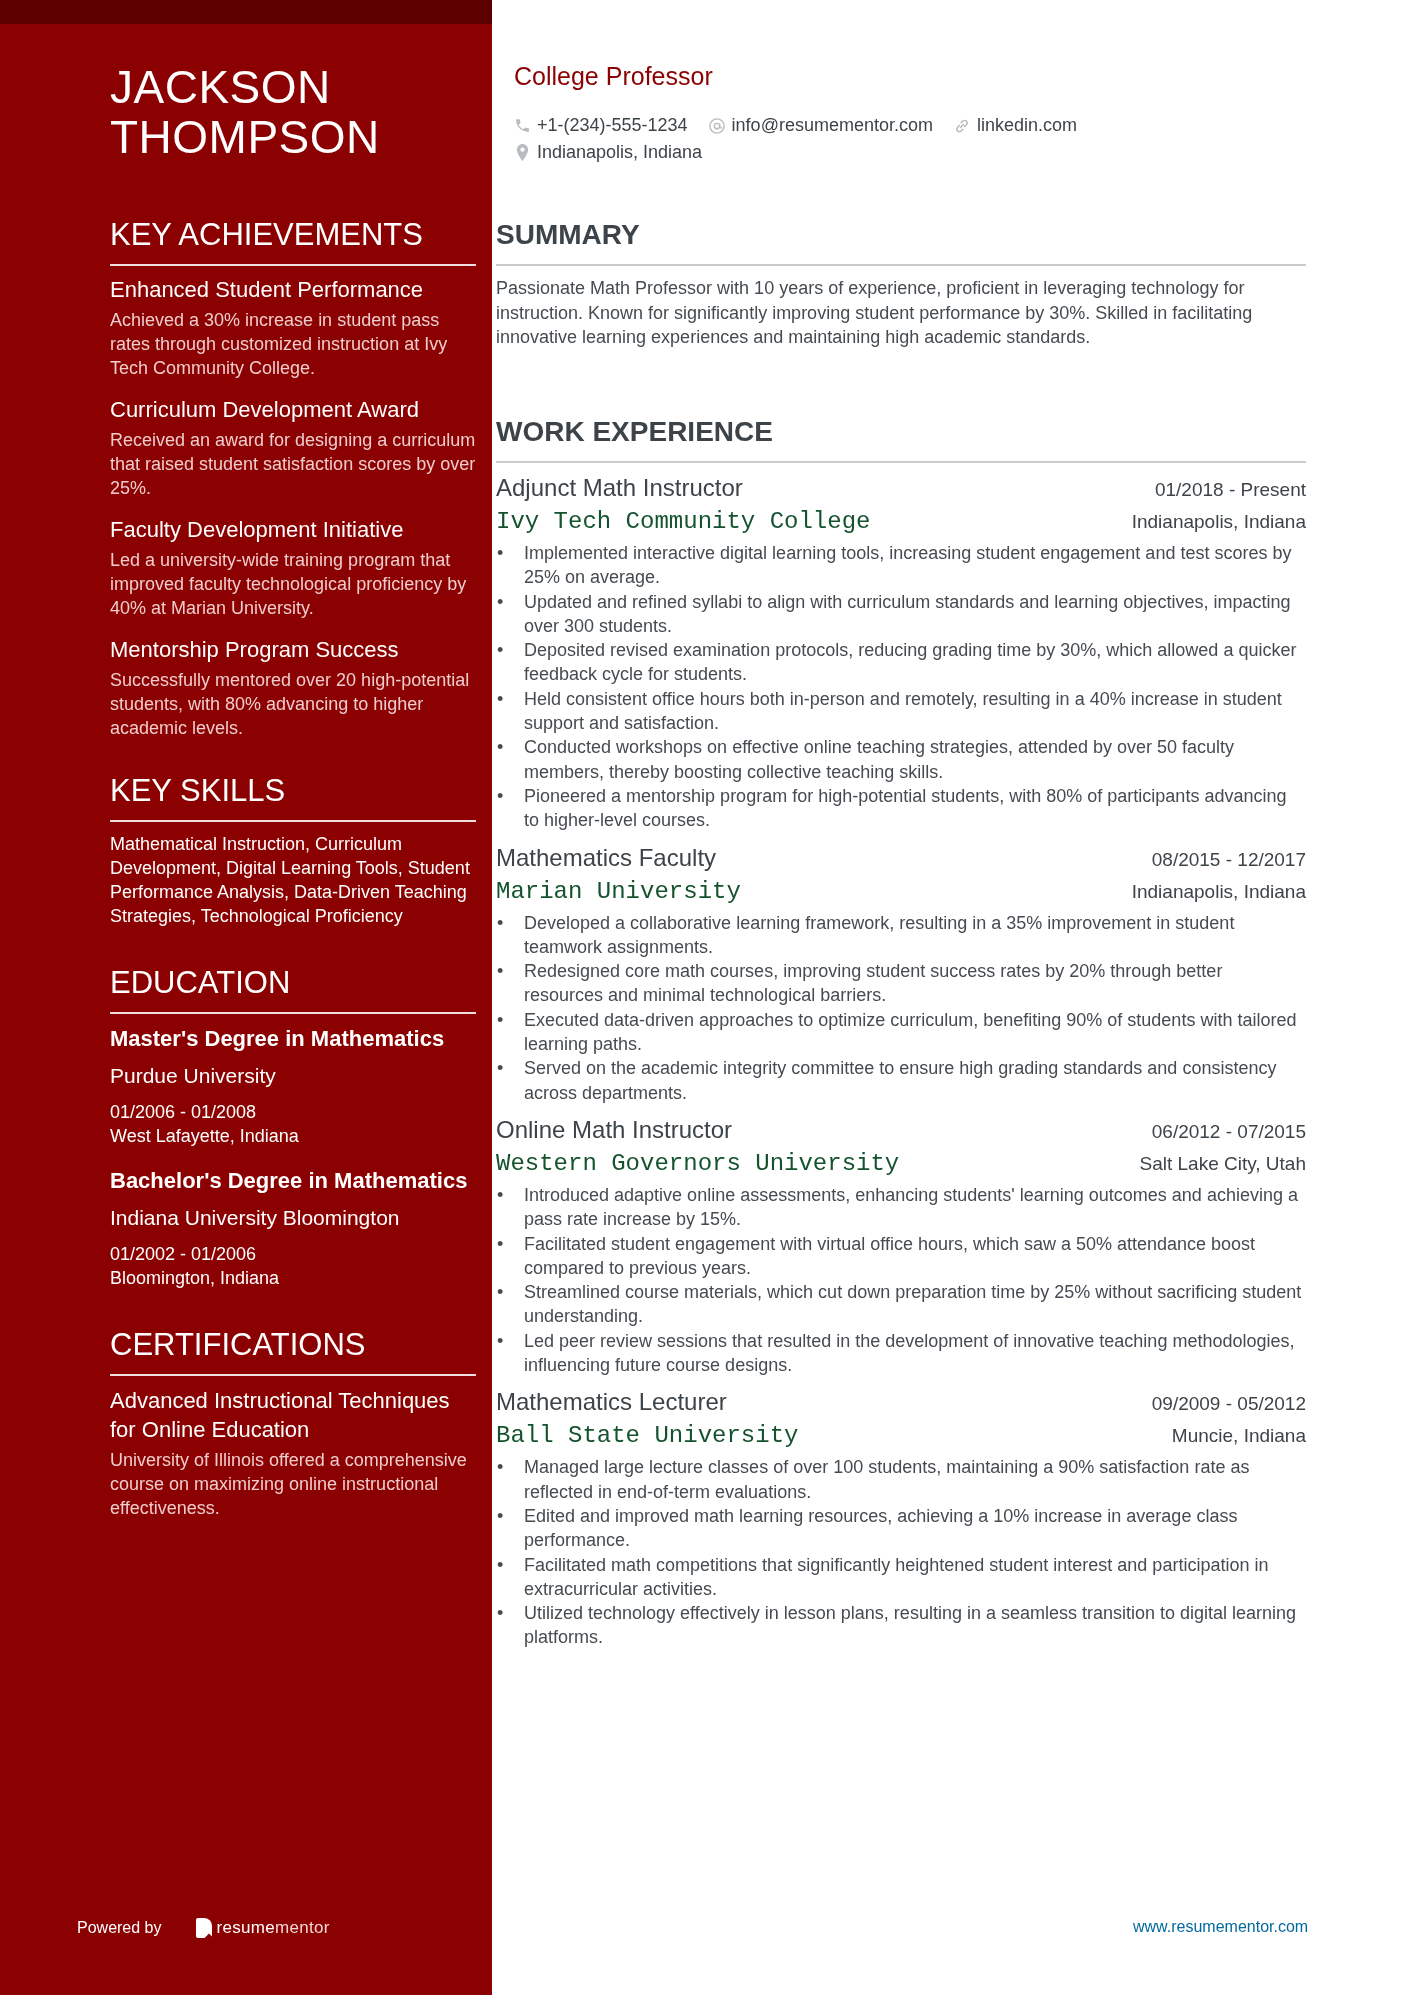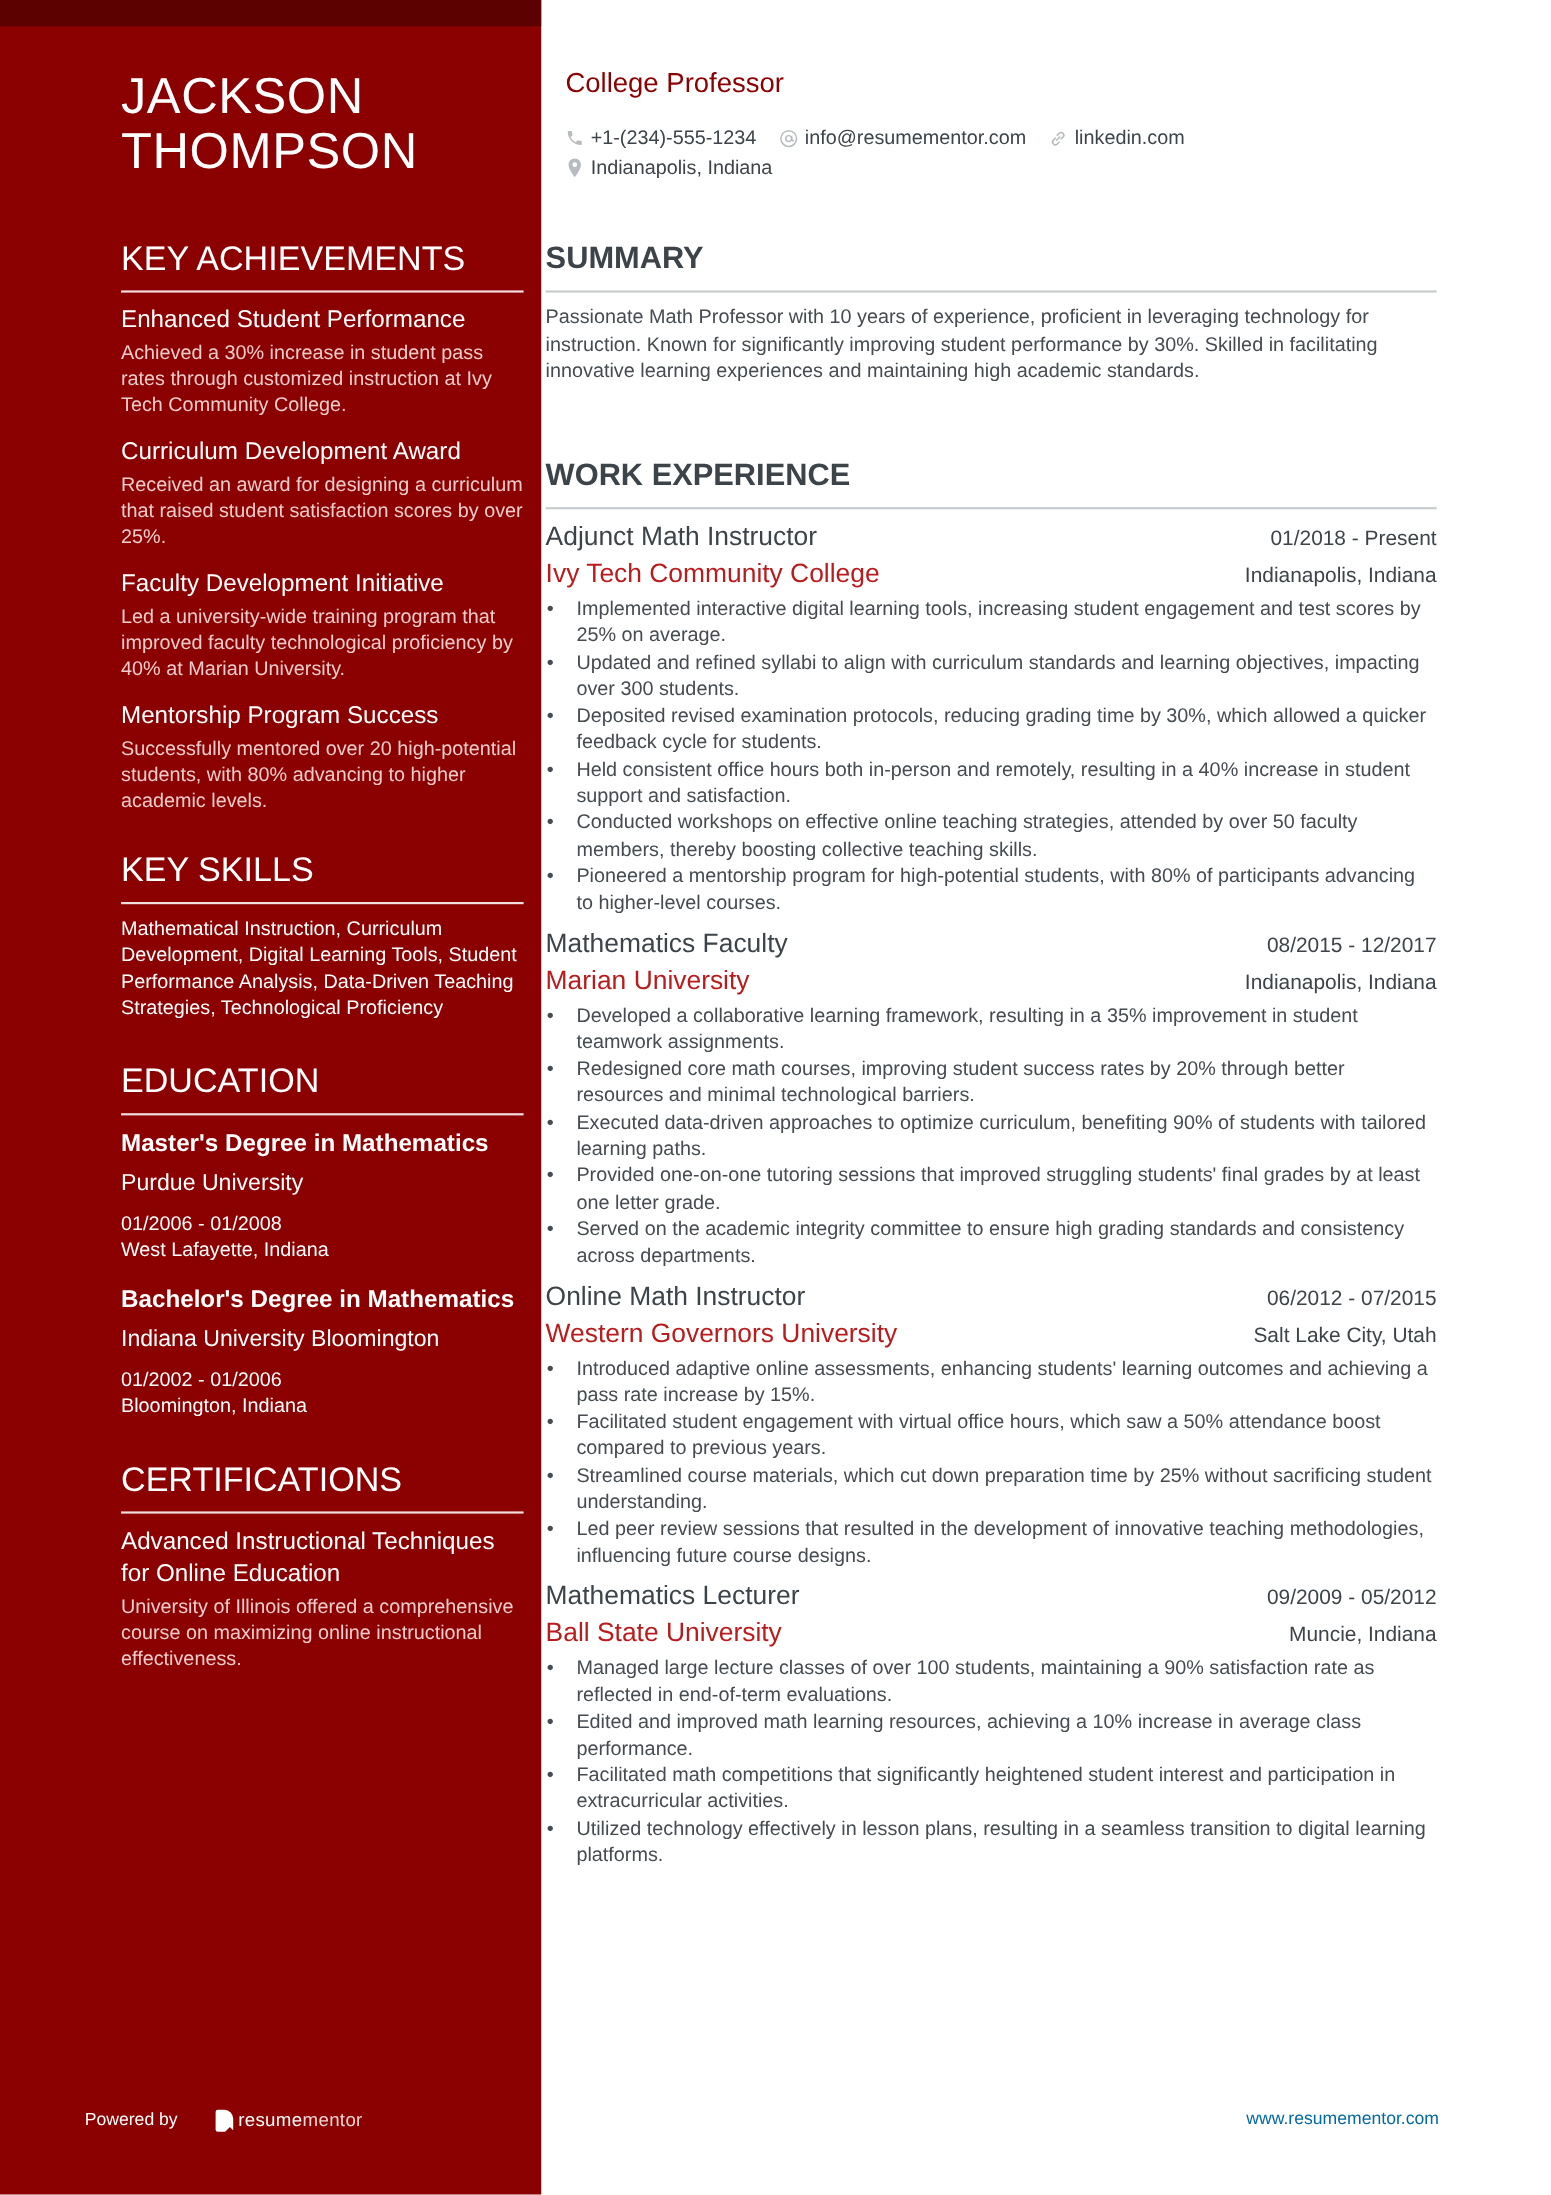--- a/index.html
+++ b/index.html
@@ -56,21 +56,21 @@
     .section-rule { height: 2px; background: #c9cccf; margin-top: 12px; }
 
     .summary { position: absolute; left: 0; top: 218px; width: 810px; }
     .summary-text { font-size: 18px; line-height: 24.5px; color: #454b50; margin-top: 10px; }
 
     .work { position: absolute; left: 0; top: 415px; width: 810px; }
     .job { margin-top: 8px; }
     .job-row { display: flex; justify-content: space-between; align-items: baseline; }
     .job-role { font-size: 24px; line-height: 34px; color: #3d4449; }
     .job-dates { font-size: 19px; color: #3d4449; }
-    .job-company { font-size: 24px; line-height: 34px; color: #b91c1c; }
+    .job-company { font-size: 24px; line-height: 34px; color: #14532d; font-family: Liberation Mono, monospace; }
     .job-loc { font-size: 19px; color: #3d4449; }
     .bullets { list-style: none; margin-top: 2px; }
     .bullets li { position: relative; padding-left: 28px; font-size: 18px; line-height: 24.3px; color: #454b50; }
     .bullets li::before { content: "•"; position: absolute; left: 1px; top: 0; color: #454b50; }
 
     .footer-url { position: absolute; left: 1133px; top: 1918px; font-size: 16px; color: #0369a1; }
   </style>
 </head>
 <body>
 
@@ -217,21 +217,20 @@
         <span class="job-dates">08/2015 - 12/2017</span>
       </div>
       <div class="job-row">
         <span class="job-company">Marian University</span>
         <span class="job-loc">Indianapolis, Indiana</span>
       </div>
       <ul class="bullets">
         <li>Developed a collaborative learning framework, resulting in a 35% improvement in student teamwork assignments.</li>
         <li>Redesigned core math courses, improving student success rates by 20% through better resources and minimal technological barriers.</li>
         <li>Executed data-driven approaches to optimize curriculum, benefiting 90% of students with tailored learning paths.</li>
-        <li>Provided one-on-one tutoring sessions that improved struggling students' final grades by at least one letter grade.</li>
         <li>Served on the academic integrity committee to ensure high grading standards and consistency across departments.</li>
       </ul>
     </div>
 
     <div class="job">
       <div class="job-row">
         <span class="job-role">Online Math Instructor</span>
         <span class="job-dates">06/2012 - 07/2015</span>
       </div>
       <div class="job-row">

